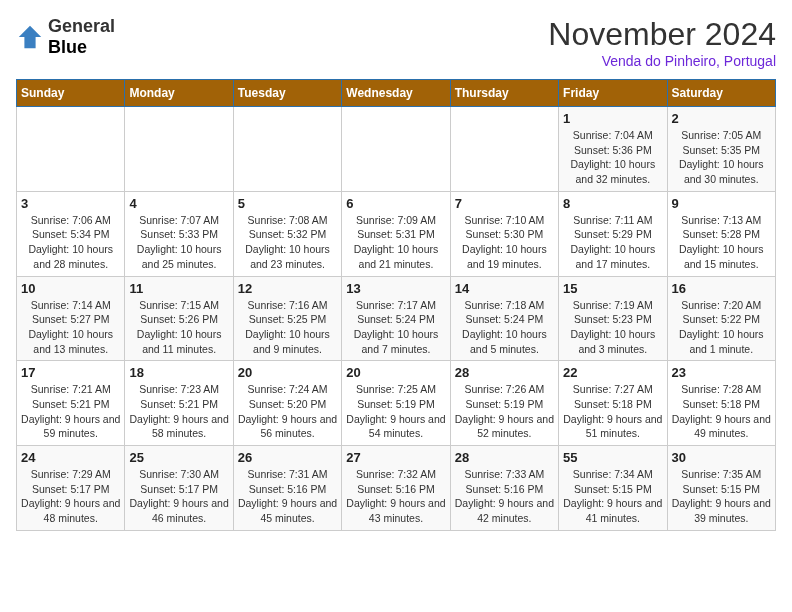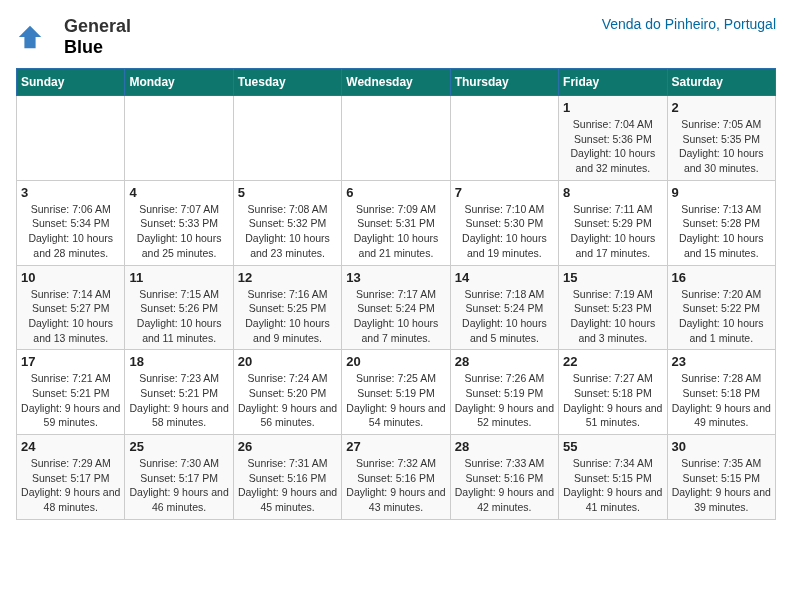--- a/index.html
+++ b/index.html
@@ -12,21 +12,21 @@
     }
     .header {
       display: flex;
       justify-content: space-between;
       align-items: flex-start;
       margin-bottom: 10px;
     }
     .logo {
       display: flex;
       align-items: center;
-      gap: 20px;
+      gap: 4px;
     }
     .logo-text-general {
       font-size: 18px;
       font-weight: bold;
       color: #333;
     }
     .logo-text-blue {
       font-size: 18px;
       font-weight: bold;
       color: #000000;
@@ -38,29 +38,29 @@
     .title-block {
       text-align: right;
     }
     .month-title {
       font-size: 32px;
       font-weight: normal;
       color: #333;
     }
     .subtitle {
       font-size: 14px;
-      color: #0369a1;
+      color: #6d28d9;
     }
     .calendar {
       width: 100%;
       border-collapse: collapse;
       font-size: 11px;
     }
     .calendar thead th {
-      background-color: #0f766e;
+      background-color: #a16207;
       color: #fff;
       padding: 6px 4px;
       text-align: left;
       font-size: 12px;
       font-weight: bold;
       border: 1px solid #2a6fab;
     }
     .calendar tbody td {
       vertical-align: top;
       border: 1px solid #ccc;
@@ -98,20 +98,21 @@
   <div class="logo">
     <svg class="logo-icon" viewBox="0 0 40 40">
       <polygon points="20,4 36,20 28,20 28,36 12,36 12,20 4,20" fill="#3a7fc1"></polygon>
     </svg>
     <div>
       <span class="logo-text-general">General</span><br>
       <span class="logo-text-blue">Blue</span>
     </div>
   </div>
   <div class="title-block">
+    <div class="month-title">November 2024</div>
     <div class="subtitle">Venda do Pinheiro, Portugal</div>
   </div>
 </div>
 
 <table class="calendar">
   <thead>
     <tr>
     <th>Sunday</th>
         <th>Monday</th>
         <th>Tuesday</th>

